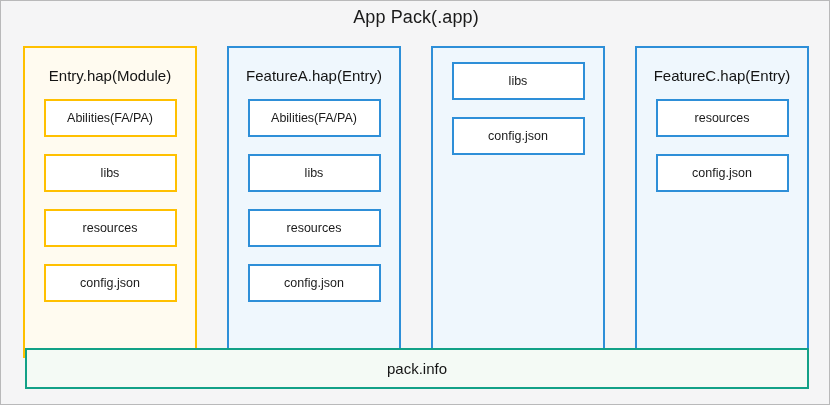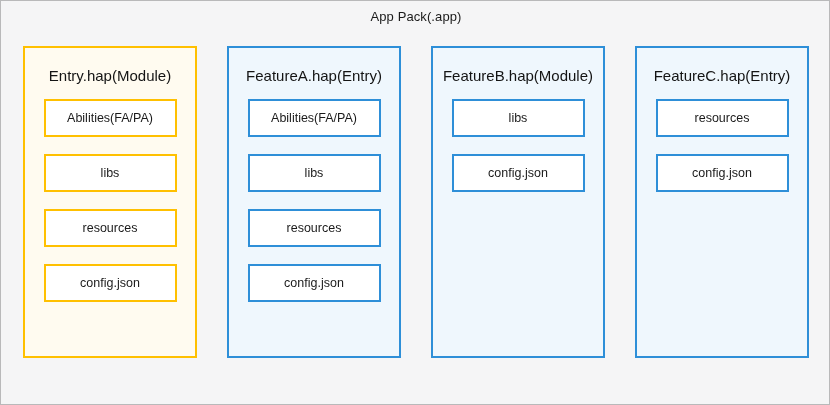--- a/index.html
+++ b/index.html
@@ -20,21 +20,21 @@
     border: 1px solid #b9b9ba;
     overflow: hidden;
   }
 
   .diagram-title {
     position: absolute;
     top: 6px;
     left: 0;
     width: 830px;
     text-align: center;
-    font-size: 13px;
+    font-size: 18px;
     color: #1a1a1a;
     line-height: 20px;
     letter-spacing: 0.1px;
   }
 
   
   .modules-row {
     position: absolute;
     top: 45px;
     left: 22px;
@@ -153,21 +153,20 @@
         <div class="module-item">
           <span>resources</span>
         </div>
         <div class="module-item">
           <span>config.json</span>
         </div>
       </div>
     </div>
 
     <div class="module">
-      <div class="module-title">FeatureB.hap(Module)</div>
       <div class="module-items">
         <div class="module-item">
           <span>libs</span>
         </div>
         <div class="module-item">
           <span>config.json</span>
         </div>
       </div>
     </div>
 
@@ -178,14 +177,17 @@
           <span>resources</span>
         </div>
         <div class="module-item">
           <span>config.json</span>
         </div>
       </div>
     </div>
 
   </div>
 
+  <div class="packinfo-bar">
+    <span>pack.info</span>
+  </div>
 
 </div>
 
 </body></html>

